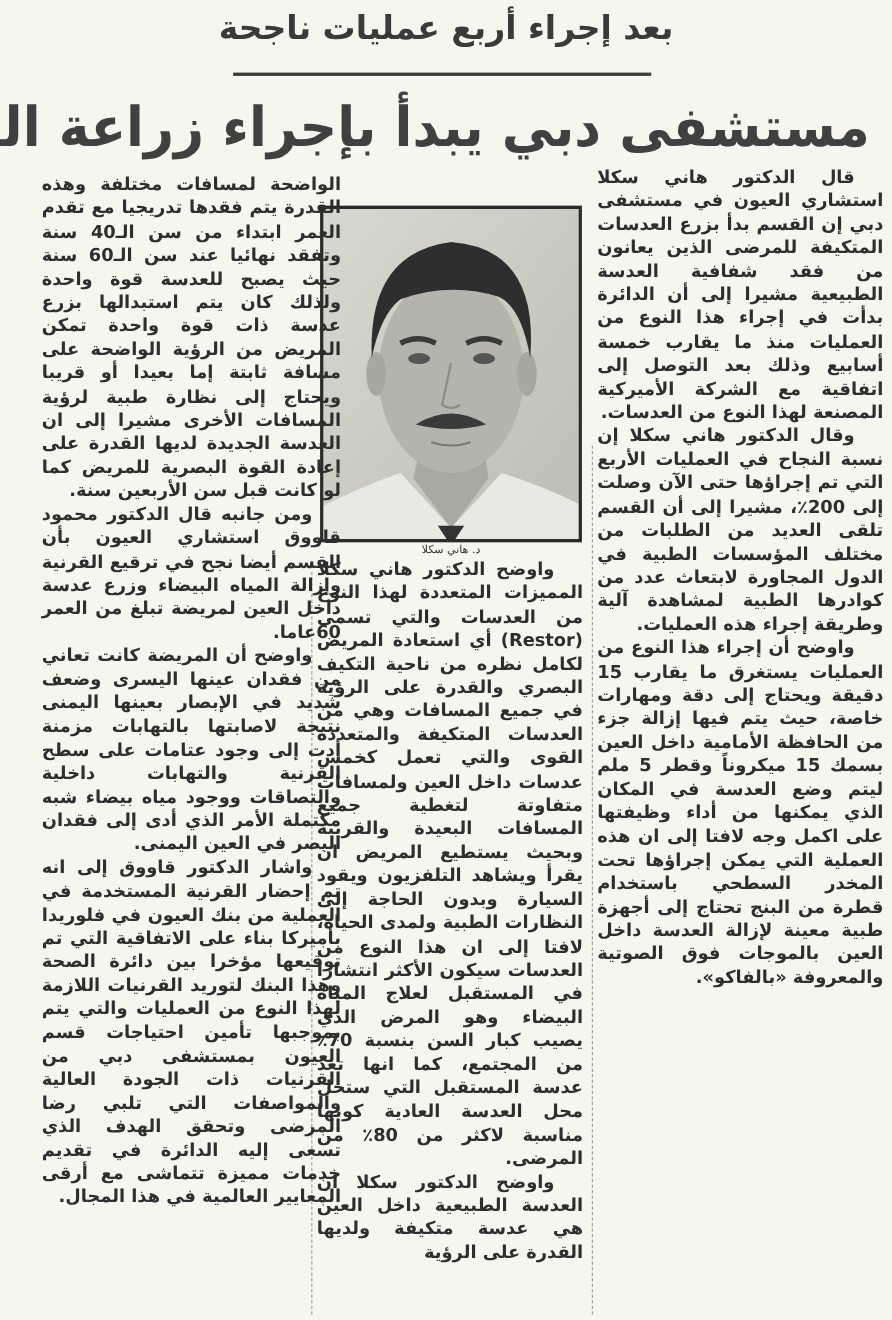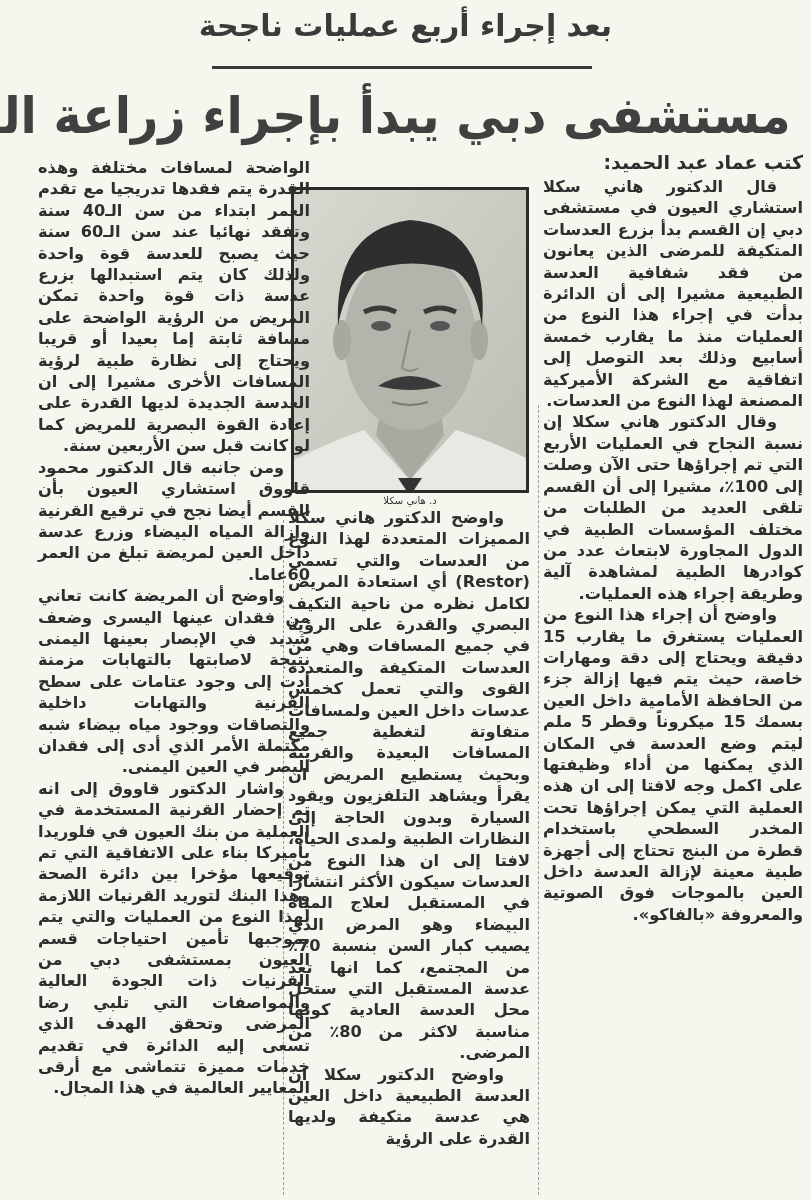--- a/index.html
+++ b/index.html
@@ -54,23 +54,22 @@
 </head>
 <body>
 
 <div class="page">
 
   <div class="kicker">بعد إجراء أربع عمليات ناجحة</div>
   <div class="kicker-rule"></div>
   <div class="headline">مستشفى دبي يبدأ بإجراء زراعة العدسات المتكيفة</div>
 
   <div class="col col-right">
-    <p class="byline">كتب عماد عبد الحميد:</p>
     <p class="indent">قال الدكتور هاني سكلا استشاري العيون في مستشفى دبي إن القسم بدأ بزرع العدسات المتكيفة للمرضى الذين يعانون من فقد شفافية العدسة الطبيعية مشيرا إلى أن الدائرة بدأت في إجراء هذا النوع من العمليات منذ ما يقارب خمسة أسابيع وذلك بعد التوصل إلى اتفاقية مع الشركة الأميركية المصنعة لهذا النوع من العدسات.</p>
-    <p class="indent">وقال الدكتور هاني سكلا إن نسبة النجاح في العمليات الأربع التي تم إجراؤها حتى الآن وصلت إلى 100٪، مشيرا إلى أن القسم تلقى العديد من الطلبات من مختلف المؤسسات الطبية في الدول المجاورة لابتعاث عدد من كوادرها الطبية لمشاهدة آلية وطريقة إجراء هذه العمليات.</p>
+    <p class="indent">وقال الدكتور هاني سكلا إن نسبة النجاح في العمليات الأربع التي تم إجراؤها حتى الآن وصلت إلى 200٪، مشيرا إلى أن القسم تلقى العديد من الطلبات من مختلف المؤسسات الطبية في الدول المجاورة لابتعاث عدد من كوادرها الطبية لمشاهدة آلية وطريقة إجراء هذه العمليات.</p>
     <p class="indent">واوضح أن إجراء هذا النوع من العمليات يستغرق ما يقارب 15 دقيقة ويحتاج إلى دقة ومهارات خاصة، حيث يتم فيها إزالة جزء من الحافظة الأمامية داخل العين بسمك 15 ميكروناً وقطر 5 ملم ليتم وضع العدسة في المكان الذي يمكنها من أداء وظيفتها على اكمل وجه لافتا إلى ان هذه العملية التي يمكن إجراؤها تحت المخدر السطحي باستخدام قطرة من البنج تحتاج إلى أجهزة طبية معينة لإزالة العدسة داخل العين بالموجات فوق الصوتية والمعروفة «بالفاكو».</p>
   </div>
 
   <div class="sep" style="left:538px; top:405px; height:790px;"></div>
 
   <div class="photo" title="portrait of Dr. Hani Sakla">
     <svg width="232" height="300" viewBox="0 0 232 300">
       <defs>
         <linearGradient id="bg" x1="0" y1="0" x2="1" y2="1">
           <stop offset="0" stop-color="#d8d8d0"></stop>

